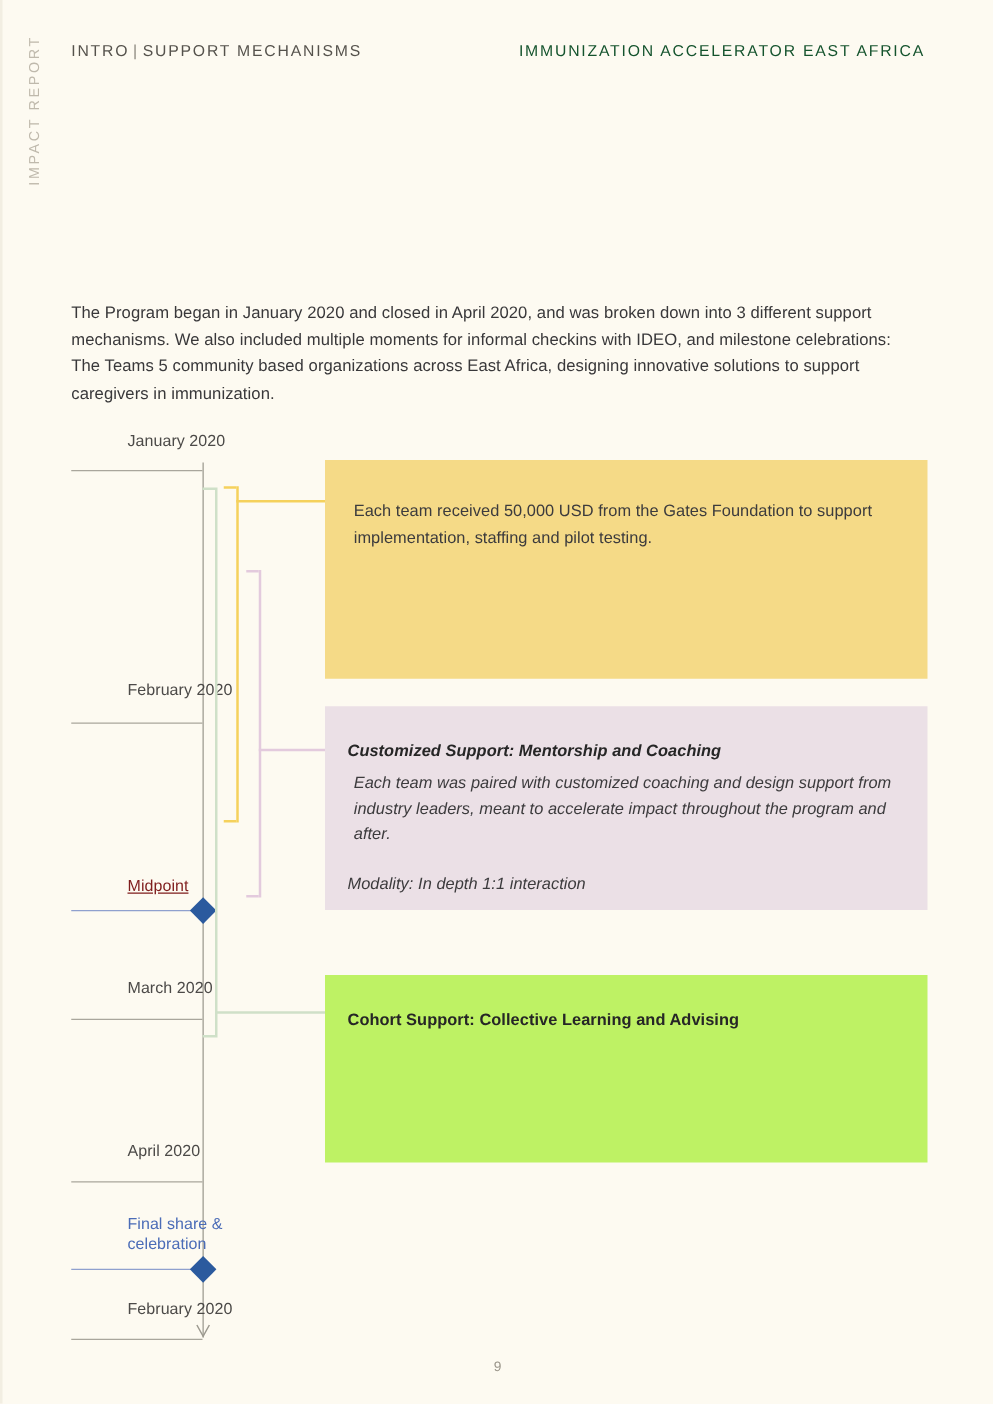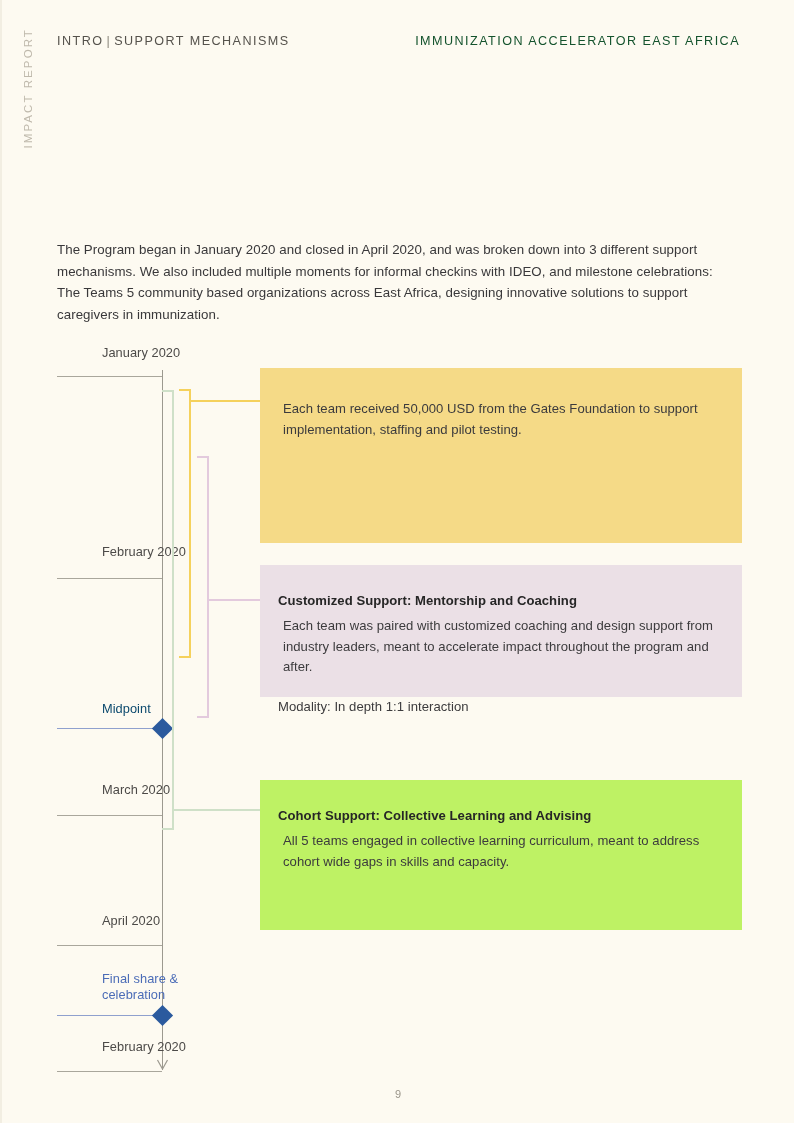--- a/index.html
+++ b/index.html
@@ -211,21 +211,21 @@
       <div class="axis" style="left: 160px; top: 370px; height: 700px; background: rgb(156, 153, 143); position: absolute; width: 1px;"></div>
       <div class="arrow-head" style="left: 154px; top: 1059px;">
         <svg width="13" height="12" viewBox="0 0 13 12">
           <path d="M1.5 1 L6.5 10 L11.5 1" fill="none" stroke="#9C998F" stroke-width="1.2"></path>
         </svg>
       </div>
       <div class="tick-label" style="top: 345px;">January 2020</div>
       <div class="tick-rule" style="top: 376px;"></div>
       <div class="tick-label" style="top: 544px;">February 2020</div>
       <div class="tick-rule" style="top: 578px;"></div>
-      <div class="tick-label accent" style="top: 701px; color: #0c4a6e;">Midpoint</div>
+      <div class="tick-label accent" style="top: 701px; color: #7f1d1d; text-decoration: underline;">Midpoint</div>
       <div class="tick-rule accent" style="top: 728px;"></div>
       <div class="diamond" style="top: 721px; background: rgb(43, 90, 158);"></div>
       <div class="tick-label" style="top: 782px;">March 2020</div>
       <div class="tick-rule" style="top: 815px;"></div>
       <div class="tick-label" style="top: 913px;">April 2020</div>
       <div class="tick-rule" style="top: 945px;"></div>
       <div class="tick-label accent" style="top: 971px; color: rgb(75, 108, 183);">Final share &amp;
 celebration</div>
       <div class="tick-rule accent" style="top: 1015px;"></div>
       <div class="diamond" style="top: 1008px; background: rgb(43, 90, 158);"></div>
@@ -251,26 +251,25 @@
         <div class="cap" style="left: 195px; top: 456px; background: rgb(227, 202, 221);"></div>
         <div class="cap" style="left: 195px; top: 716px; background: rgb(227, 202, 221);"></div>
         <div class="lead" style="left: 205px; top: 599px; width: 53px; background: rgb(227, 202, 221);"></div>
       </div>
     </div>
 
   <div id="card-layer">
       <div class="card" style="top: 368px; height: 175px; background: rgb(245, 218, 135);">
         <p class="card-body">Each team received 50,000 USD from the Gates Foundation to support implementation, staffing and pilot testing.</p>
       </div>
-      <div class="card" style="top: 565px; height: 132px; background: rgb(235, 224, 230);">
+      <div class="card" style="top: 565px; height: 163px; background: rgb(235, 224, 230); font-style: italic;">
         <div class="card-title">Customized Support:  Mentorship and Coaching</div>
         <p class="card-body">Each team was paired with customized coaching and design support from industry leaders, meant to accelerate impact throughout the program and after.</p>
         <p class="card-modality">Modality: In depth 1:1 interaction</p>
       </div>
       <div class="card" style="top: 780px; height: 150px; background: #bef264;">
         <div class="card-title">Cohort Support:  Collective Learning and Advising</div>
-        <p class="card-body">All 5 teams engaged in collective learning curriculum, meant to address cohort wide gaps in skills and capacity.</p>
       </div>
     </div>
 
   <div class="footer">9</div>
 
 </div>
 
 </body></html>

